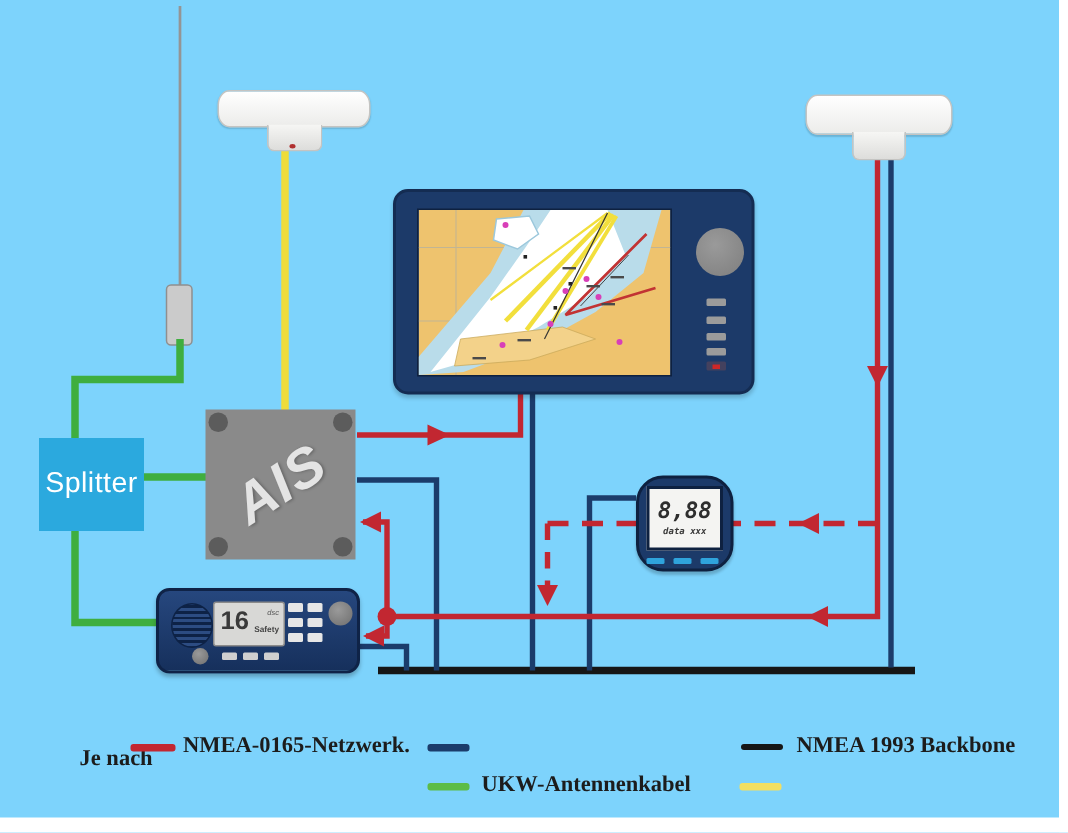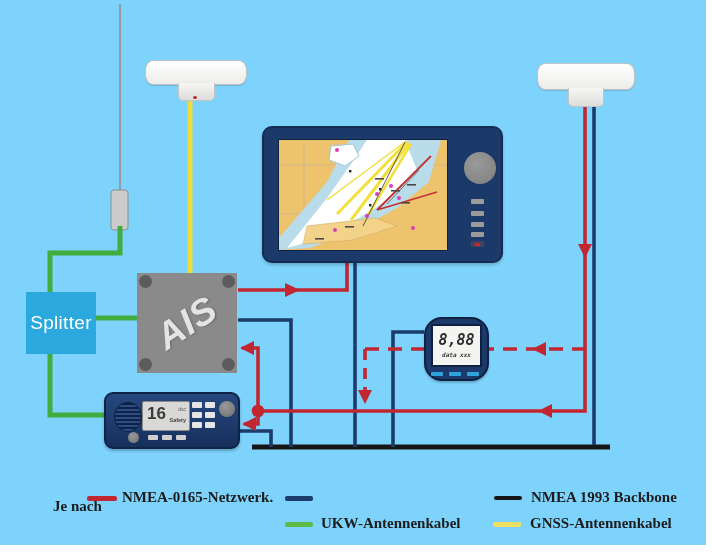--- a/index.html
+++ b/index.html
@@ -233,17 +233,16 @@
 
   <div class="lg-swatch" style="left: 285px; top: 496px; width: 28px; background: rgb(27, 60, 107);"></div>
 
   <div class="lg-swatch" style="left: 494px; top: 496px; width: 28px; height: 4px; background: rgb(22, 22, 22);"></div>
   <div class="lg-text" style="left:531px;top:489px;">NMEA 1993 Backbone</div>
 
   <div class="lg-swatch" style="left: 285px; top: 522px; width: 28px; background: rgb(92, 188, 71);"></div>
   <div class="lg-text" style="left:321px;top:515px;">UKW-Antennenkabel</div>
 
   <div class="lg-swatch" style="left: 493px; top: 522px; width: 28px; background: rgb(242, 223, 98);"></div>
-  <div class="lg-text" style="left:530px;top:515px;">GNSS-Antennenkabel</div>
 
   <div class="abs edge" style="left:0;top:545px;width:712px;height:10px;"></div>
   <div class="abs edge" style="left:706px;top:0;width:6px;height:555px;"></div>
 </div>
 
 </body></html>

